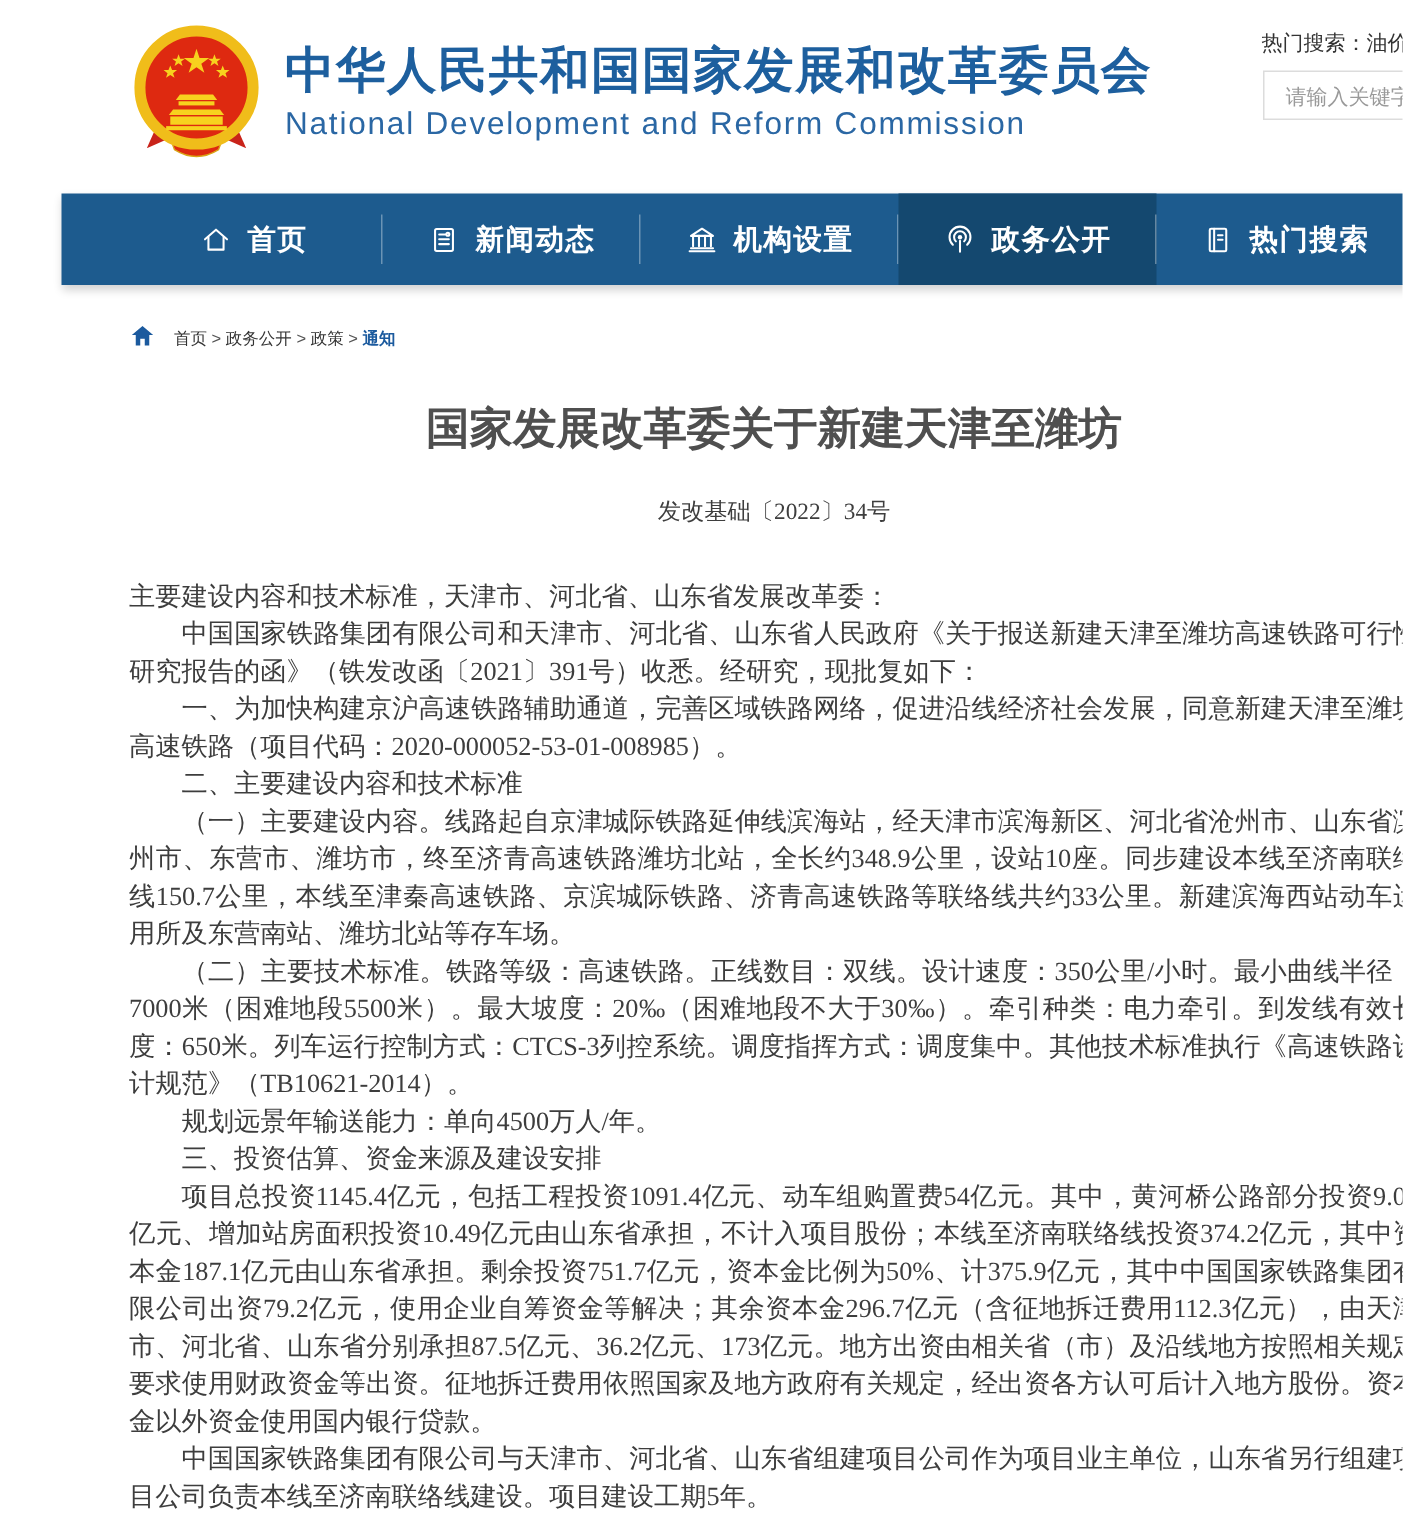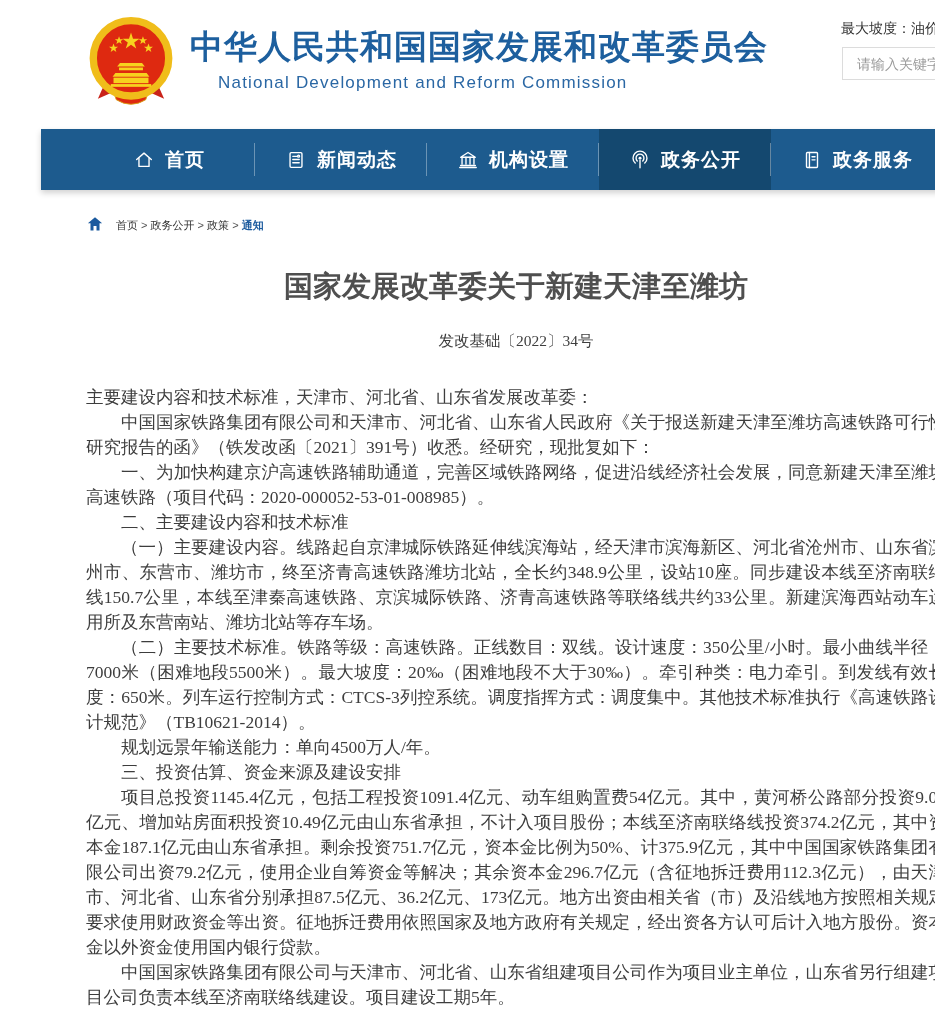--- a/index.html
+++ b/index.html
@@ -4,21 +4,21 @@
 <style>
   html,body{margin:0;padding:0;background:#fff;}
   .page{position:relative;width:935px;height:1023px;overflow:hidden;background:#fff;
         font-family:"Liberation Sans","DejaVu Sans",sans-serif;padding-left:41px;}
 
   
   .site-header{position:relative;height:129px;background:#fff;}
   .logo-block{position:absolute;left:44px;top:16px;display:flex;align-items:center;gap:13px;cursor:pointer;}
   .emblem{width:92px;height:92px;flex:0 0 auto;}
   .titles .zh{font-size:33px;font-weight:bold;color:var(--brand-blue,#1d5f9e);letter-spacing:1px;line-height:40px;}
-  .titles .en{font-size:17px;color:var(--brand-blue-light,#2a67a4);letter-spacing:1.2px;margin-top:2px;line-height:28px;margin-left:28px;}
+  .titles .en{font-size:21px;color:var(--brand-blue-light,#2a67a4);letter-spacing:1.2px;margin-top:2px;line-height:28px;}
   .hot-search{position:absolute;left:800px;top:20px;width:135px;white-space:nowrap;overflow:hidden;
               font-size:14px;color:#333;}
   .hot-term{cursor:pointer;}
   .search-input{position:absolute;left:801px;top:47px;width:175px;height:33px;box-sizing:border-box;
                 border:1px solid #dcdcdc;background:#fff;padding:0 0 0 14px;font-size:14px;color:#333;outline:none;}
   .search-input::placeholder{color:#9a9a9a;}
 
   
   .main-nav{position:relative;height:61px;background:var(--nav-bg,#1d5b8e);display:flex;
             padding-left:42px;box-shadow:0 3px 6px rgba(0,0,0,.18);}
@@ -79,21 +79,21 @@
           </g>
         </svg>
       </span>
       <div class="titles">
         <div class="zh">中华人民共和国国家发展和改革委员会</div>
         <div class="en">National Development and Reform Commission</div>
       </div>
     </div>
 
     <div class="hot-search">
-      <span>最大坡度：</span><span><span class="hot-term">油价</span><span class="hot-term">债券</span></span>
+      <span>热门搜索：</span><span><span class="hot-term">油价</span><span class="hot-term">债券</span></span>
     </div>
     <input class="search-input" type="text" placeholder="请输入关键字" style="">
   </header>
 
   <nav class="main-nav">
       <div class="nav-item">
         <span class="nav-icon">
           <svg viewBox="0 0 24 24">
             <path d="M4 11.5 L12 4.5 L20 11.5"></path>
             <path d="M6.5 10 V19 H17.5 V10"></path>
@@ -133,21 +133,21 @@
         <span class="nav-label">政务公开</span>
       </div>
       <div class="nav-item">
         <span class="nav-icon">
           <svg viewBox="0 0 24 24">
             <rect x="6" y="3.8" width="12" height="16.4" rx="1"></rect>
             <path d="M9.2 3.8 V20.2"></path>
             <path d="M12 8.5 H15.3 M12 11.8 H15.3"></path>
           </svg>
         </span>
-        <span class="nav-label">政务服务</span>
+        <span class="nav-label">热门搜索</span>
       </div>
       <span class="nav-peek"></span>
     </nav>
 
   <div class="breadcrumb-row">
     <span class="bc-home">
       <svg viewBox="0 0 24 24">
           <path d="M12 3 L2.5 11 H6 V20.5 H10 V14.5 H14 V20.5 H18 V11 H21.5 Z"></path>
         </svg>
     </span>

